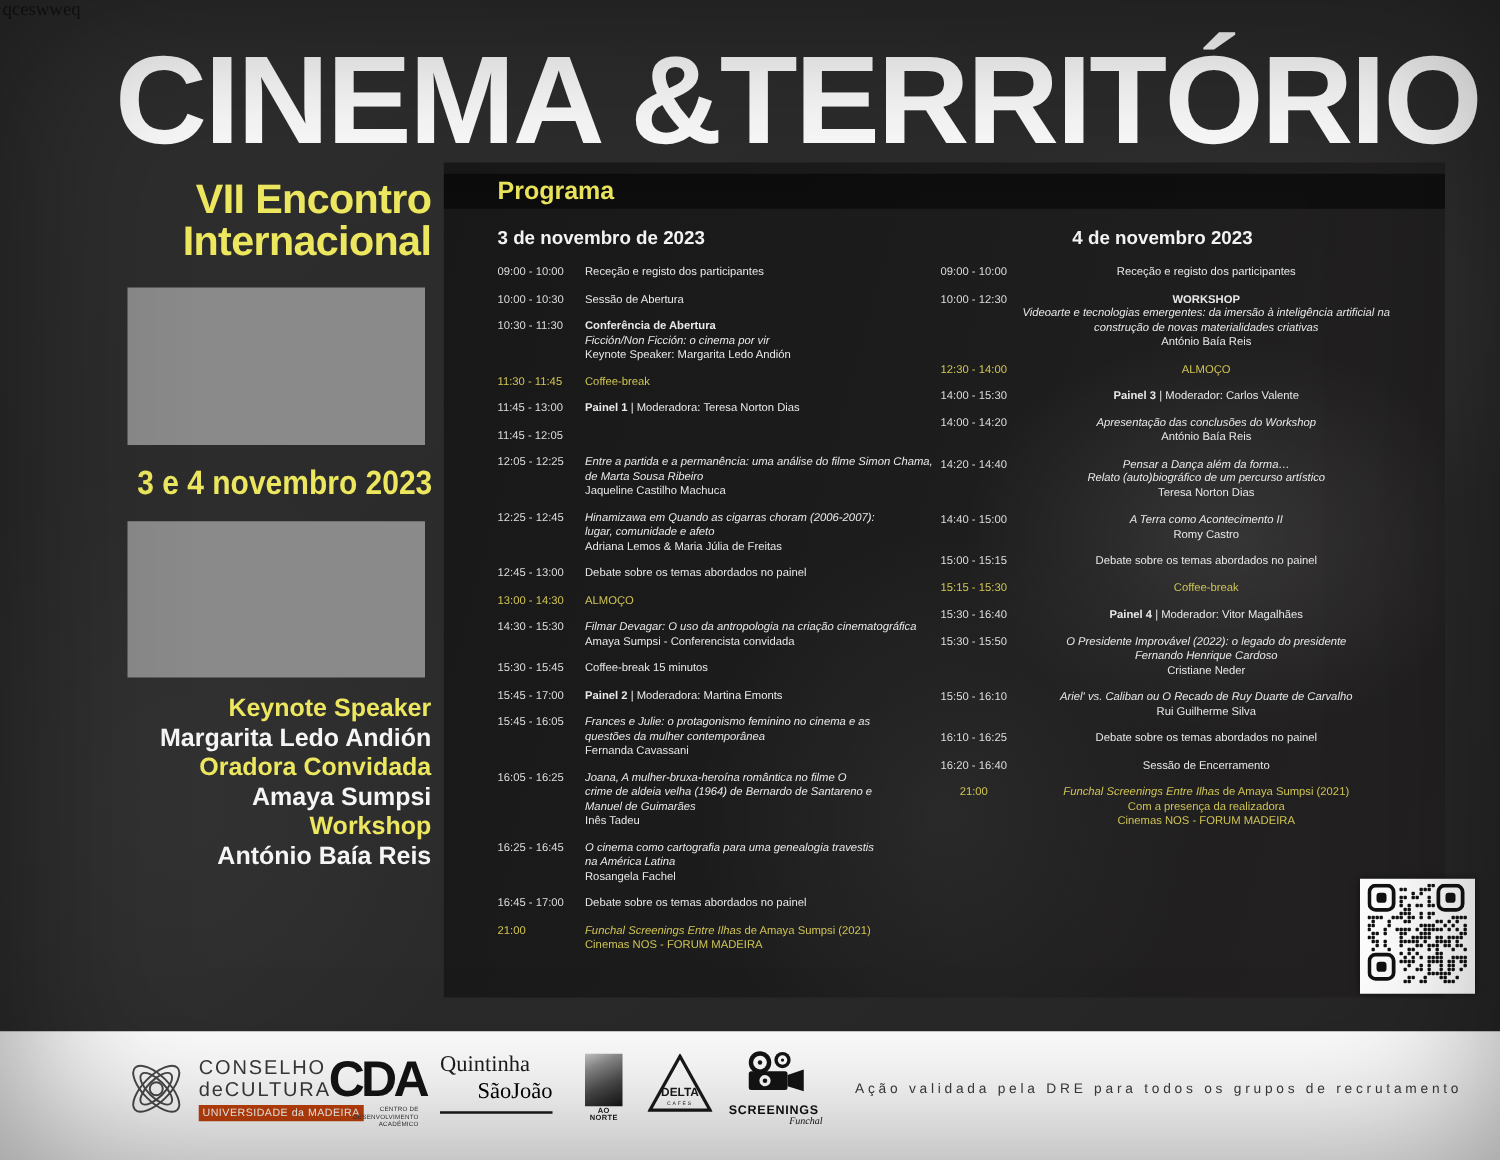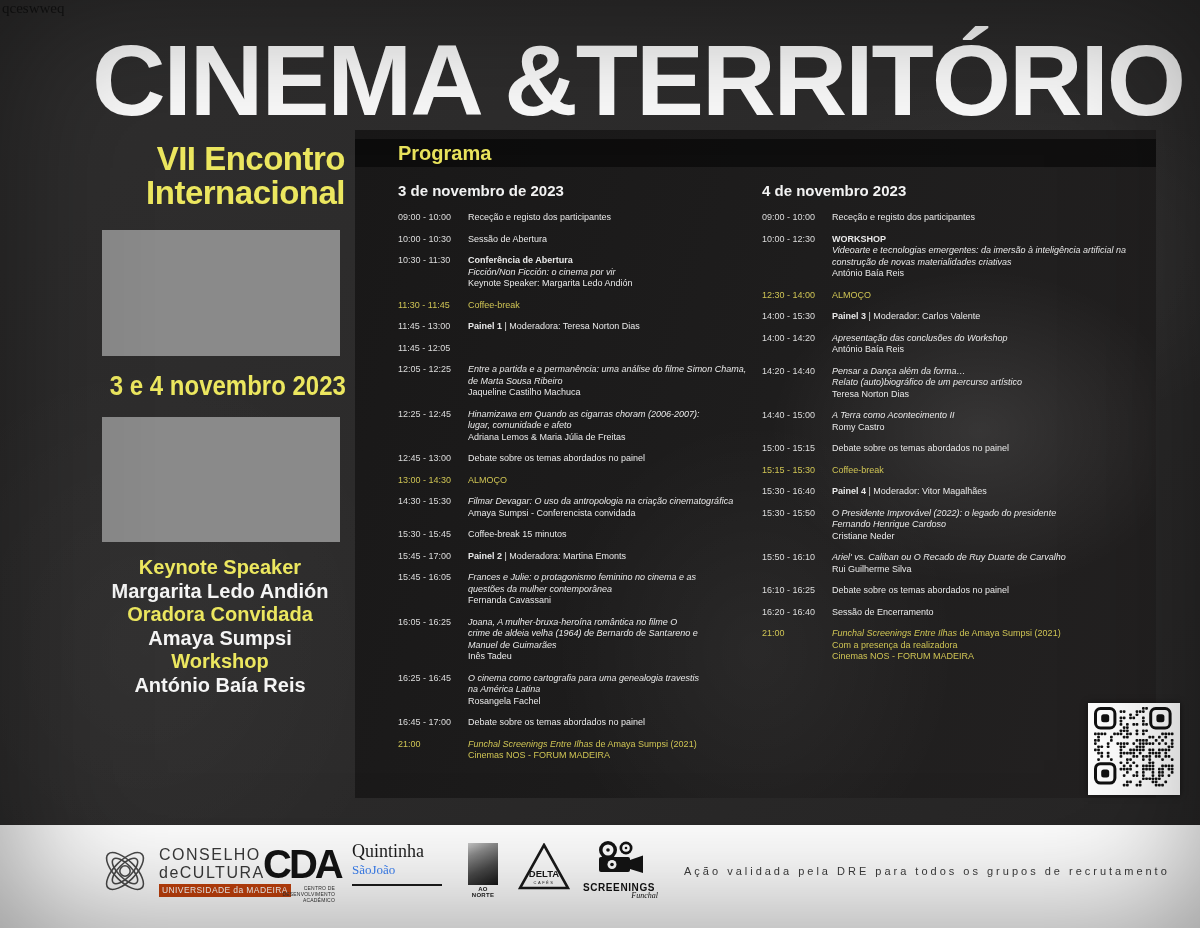--- a/index.html
+++ b/index.html
@@ -21,35 +21,35 @@
   .title span{display:inline-block;transform-origin:left center;}
 
   
   .sidebar{position:absolute;left:95px;top:142px;width:250px;}
   .subtitle{color:#ece75f;font-weight:bold;font-size:33px;line-height:34px;
     letter-spacing:-0.5px;text-align:right;}
   .ph-box{width:238px;height:126px;margin:20px 5px 0 7px;background:#8a8a8a;}
   .ph-box.second{margin-top:15px;height:125px;}
   .dates{margin-top:15px;color:#ece75f;font-weight:bold;font-size:27px;text-align:center;white-space:nowrap;}
   .dates span{display:inline-block;transform-origin:center center;}
-  .speakers{margin-top:14px;text-align:center;font-weight:bold;font-size:20px;line-height:23.5px;}
+  .speakers{margin-top:14px;text-align:right;font-weight:bold;font-size:20px;line-height:23.5px;}
   .sp.yl{color:#ece75f;} .sp.wh{color:#f5f5f5;}
 
   
   #panel{position:absolute;left:355px;top:130px;width:801px;height:668px;overflow:hidden;
     background:
       radial-gradient(ellipse 300px 230px at 78% 45%, rgba(255,255,255,0.10), transparent 70%),
       radial-gradient(ellipse 280px 320px at 50% 78%, rgba(255,255,255,0.05), transparent 72%),
       linear-gradient(105deg,#191818 0%,#1e1d1d 50%,#232121 100%);}
   .band{position:absolute;left:0;top:9px;width:100%;height:28px;background:rgba(0,0,0,0.5);}
   .prog-header{position:absolute;left:43px;top:9px;height:28px;line-height:28px;
     font-size:20px;font-weight:bold;color:#e9e35c;}
   .day{position:absolute;top:52px;}
   #day1{left:43px;width:345px;}
-  #day2{left:407px;width:372px;}
+  #day2{left:389px;width:372px;text-align:center;}
   .day-title{font-size:15px;font-weight:bold;color:#f2f2f2;margin-bottom:13px;}
   .row{display:flex;margin-bottom:10px;font-size:9px;line-height:11.5px;}
   .time{flex:none;width:70px;color:#dcdcdc;}
   .content{flex:1;color:#e9e9e9;}
   .row.y .time,.row.y .content{color:#cfc454;}
   .line{white-space:nowrap;}
   .b{font-weight:bold;} .i{font-style:italic;}
 
   
   .qr-card{position:absolute;left:1088px;top:703px;width:92px;height:92px;background:#fff;
@@ -60,21 +60,21 @@
   .logo{position:absolute;color:#1f1f1f;}
   .logo-conselho{left:97px;top:18px;display:flex;align-items:center;gap:6px;}
   .lc1,.lc2{font-size:16px;letter-spacing:1.5px;color:#3a3a3a;line-height:18px;}
   .lc3{margin-top:2px;background:#c2410c;color:#fff;font-size:8.5px;font-weight:normal;
     padding:1.5px 3px;letter-spacing:0.4px;}
   .logo-cda{left:263px;top:20px;width:72px;text-align:right;}
   .cda-acronym{font-size:40px;line-height:38px;font-weight:bold;letter-spacing:-3px;color:#141414;}
   .cda-caption{margin-top:2px;font-size:5px;color:#333;letter-spacing:0.2px;}
   .logo-quintinha{left:352px;top:16px;width:90px;font-family:"Liberation Serif",serif;}
   .q1{font-size:18px;color:#1d1d1d;}
-  .q2{font-size:13px;color:#3b82f6;}
+  .q2{font-size:18px;color:#000000;text-align:right;}
   .q-rule{margin-top:6px;border-top:2.5px solid #1d1d1d;width:90px;}
   .logo-aonorte{left:467px;top:18px;width:32px;text-align:center;}
   .an-photo{width:30px;height:42px;margin:0 auto;
     background:linear-gradient(155deg,#c9c9c9 0%,#8a8a8a 25%,#4a4a4a 60%,#151515 100%);}
   .an-label{margin-top:1px;font-size:6px;font-weight:bold;letter-spacing:0.3px;color:#1a1a1a;}
   .logo-delta{left:518px;top:18px;}
   .logo-screenings{left:580px;top:15px;width:78px;text-align:center;}
   .sc-label{font-size:10px;font-weight:bold;letter-spacing:0.6px;color:#111;}
   .sc-sub{font-family:"Liberation Serif",serif;font-style:italic;font-size:8px;color:#111;
     text-align:right;margin-top:-2px;}

